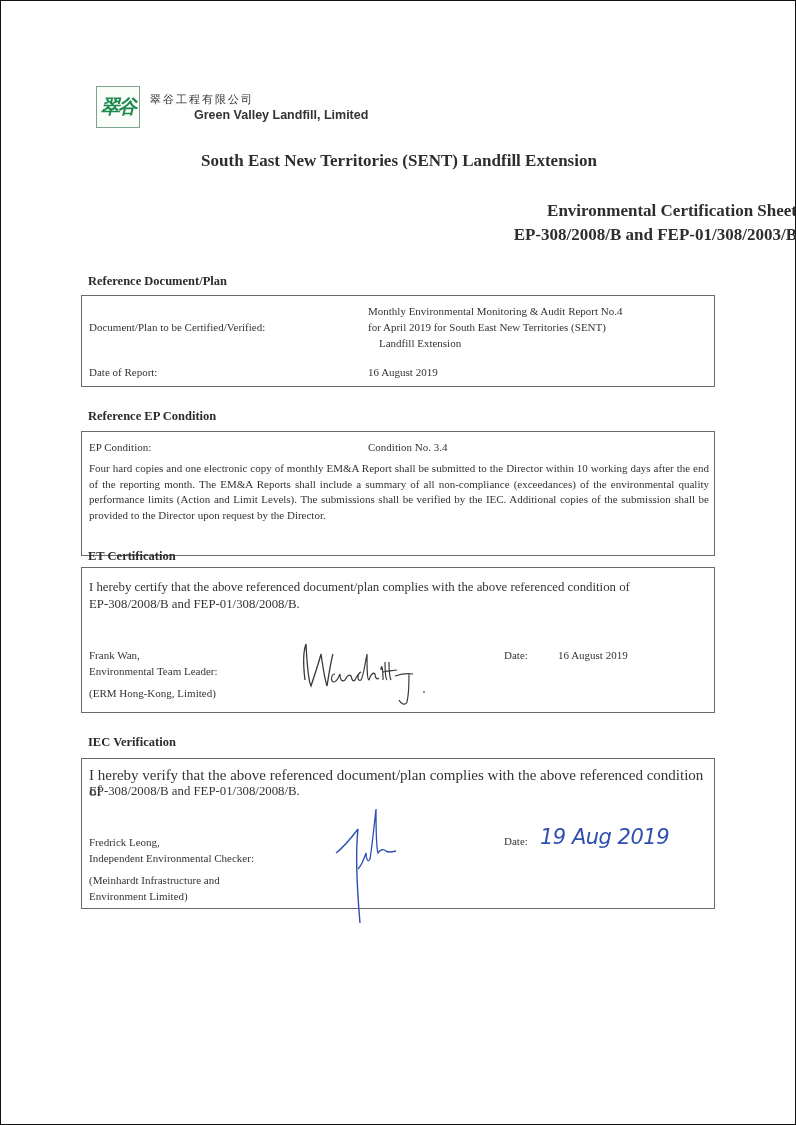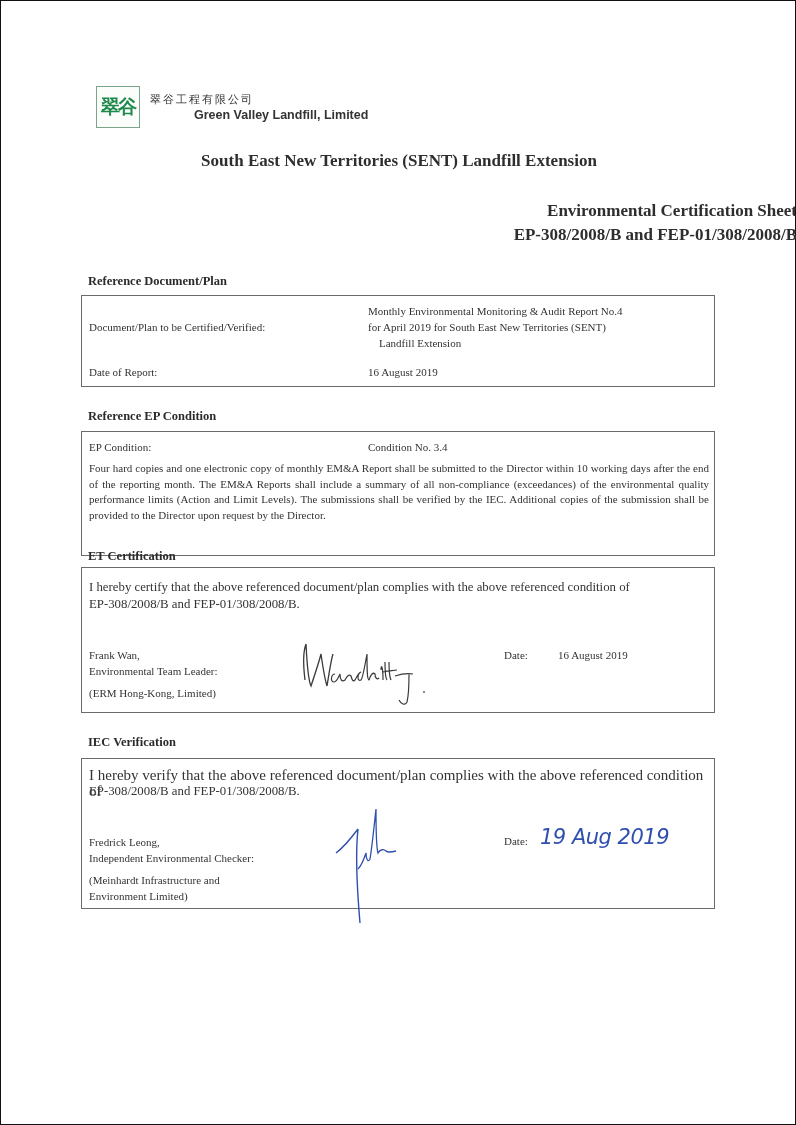--- a/index.html
+++ b/index.html
@@ -11,21 +11,21 @@
     .page {
       position: absolute; left: 0; top: 0; width: 794px; height: 1123px;
       border: 1px solid #111; background: #fff;
     }
     .abs { position: absolute; text-align: center; }
     .logo-mark {
       position: absolute; left: 95px; top: 85px; width: 44px; height: 42px;
       border: 1px solid #7aa58a; box-sizing: border-box;
       display: flex; align-items: center; justify-content: center;
       font-family: "DejaVu Sans", sans-serif; font-size: 19px; letter-spacing: -2px;
-      color: #1d8a4b; font-weight: bold; background: #fbfdfb;
+      color: #1d8a4b; font-weight: bold; background: #fbfdfb; font-style: italic;
     }
     .logo-cn {
       left: 149px; top: 91px; font-family: "DejaVu Sans", sans-serif;
       font-size: 11px; letter-spacing: 2px; color: #333;
     }
     .logo-en {
       left: 149px; top: 107px; font-family: "Liberation Sans", sans-serif;
       font-size: 12.5px; font-weight: bold; color: #333; margin-left: 44px;
     }
     .title-main {
@@ -53,21 +53,21 @@
 <body>
 
 <div class="page">
 
   <div class="logo-mark">翠谷</div>
   <div class="abs logo-cn">翠谷工程有限公司</div>
   <div class="abs logo-en">Green Valley Landfill, Limited</div>
 
   <div class="abs title-main">South East New Territories (SENT) Landfill Extension</div>
   <div class="abs title-sub" style="top:200px;">Environmental Certification Sheet</div>
-  <div class="abs title-sub" style="top:224px;">EP-308/2008/B and FEP-01/308/2008/B</div>
+  <div class="abs title-sub" style="top:224px;">EP-308/2008/B and FEP-01/308/2003/B</div>
 
   <div class="abs section-label" style="top:273px;">Reference Document/Plan</div>
   <div class="box" style="top:294px; height:92px;">
     <div class="txt" style="left:7px; top:23px;text-align:center;">Document/Plan to be Certified/Verified:</div>
     <div class="txt" style="left:286px; top:7px;">Monthly Environmental Monitoring &amp; Audit Report No.4</div>
     <div class="txt" style="left:286px; top:23px;">for April 2019 for South East New Territories (SENT)</div>
     <div class="txt" style="left:297px; top:39px;">Landfill Extension</div>
     <div class="txt" style="left:7px; top:68px;">Date of Report:</div>
     <div class="txt" style="left:286px; top:68px;">16 August 2019</div>
   </div>

